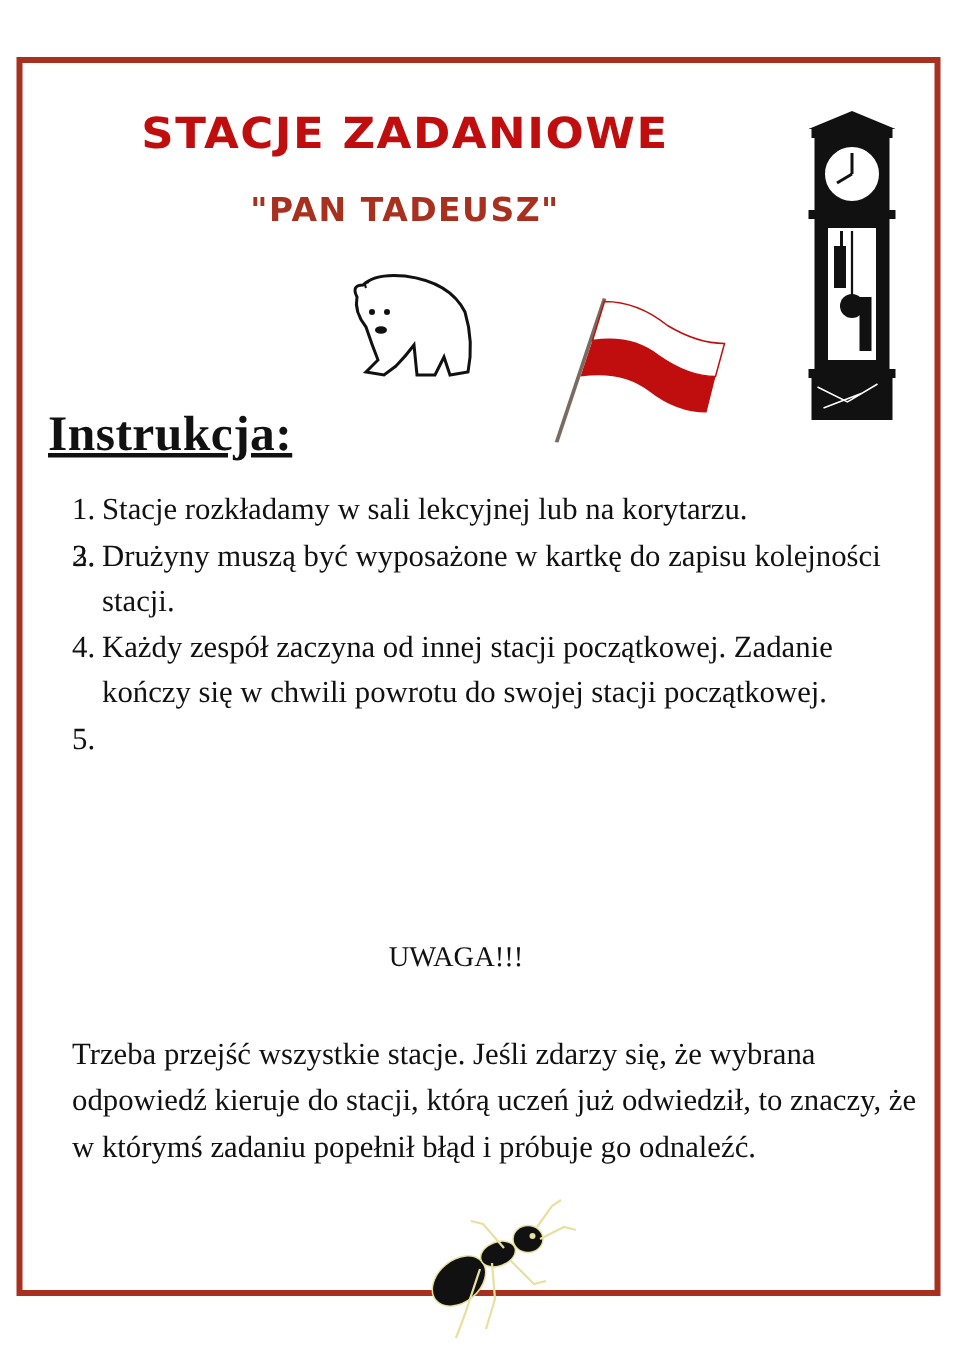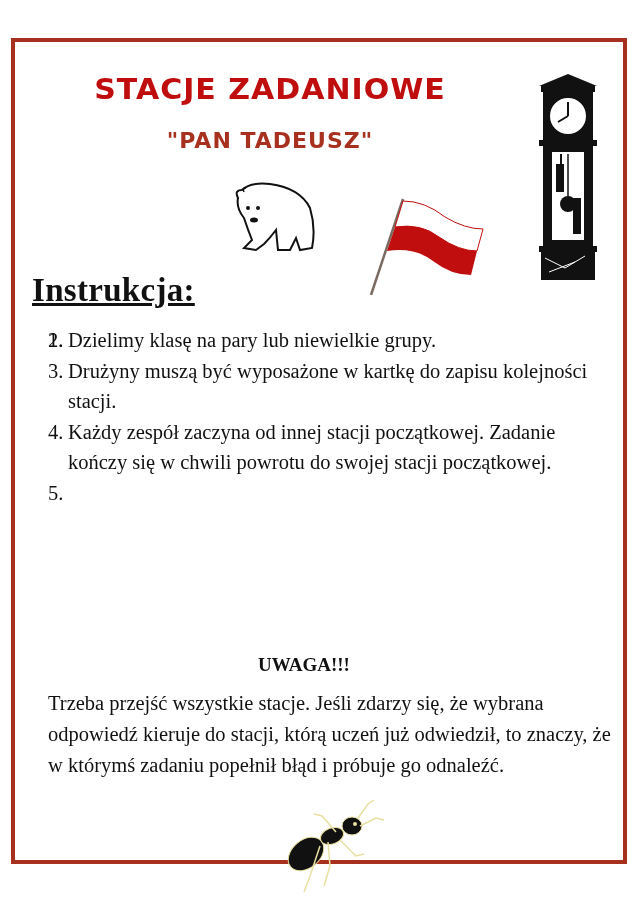--- a/index.html
+++ b/index.html
@@ -8,21 +8,21 @@
   .title { position:absolute; left:70px; top:72px; width:400px; text-align:center; font-family:"DejaVu Sans","Liberation Sans",sans-serif; font-weight:900; font-size:30px; letter-spacing:1px; color:#c00d0d; transform:scaleY(0.95); }
   .subtitle { position:absolute; left:70px; top:128px; width:400px; text-align:center; font-family:"DejaVu Sans","Liberation Sans",sans-serif; font-weight:bold; font-size:22px; letter-spacing:1px; color:#a8301f; }
   .clock { position:absolute; left:535px; top:72px; width:66px; height:210px; }
   .bear { position:absolute; left:230px; top:178px; width:90px; height:82px; }
   .flag { position:absolute; left:365px; top:195px; width:120px; height:100px; }
   .ant { position:absolute; left:280px; top:796px; width:110px; height:100px; }
   .heading { position:absolute; left:32px; top:272px; font-size:33px; font-weight:bold; letter-spacing:0.3px;text-decoration:underline; }
   ol.steps { position:absolute; left:48px; top:325px; width:560px; margin:0; padding:0; list-style:none; font-size:20.5px; line-height:30.5px; }
   ol.steps li { position:relative; padding-left:20px; }
   ol.steps li .num { position:absolute; left:0; top:0; }
-  .uwaga { position:absolute; left:0; width:608px; top:628px; text-align:center; font-weight:bold; font-size:19px;margin-top:26px; }
+  .uwaga { position:absolute; left:0; width:608px; top:628px; text-align:center; font-weight:normal; font-size:19px; }
   .note { position:absolute; left:48px; top:688px; width:575px; font-size:20.5px; line-height:31px; }
 </style>
 </head>
 <body>
 
 <div class="frame"></div>
 
 <div class="title">STACJE ZADANIOWE</div>
 <div class="subtitle">"PAN  TADEUSZ"</div>
 
@@ -56,22 +56,22 @@
 
 <svg class="flag" viewBox="0 0 120 100">
   <line x1="38" y1="4" x2="6" y2="100" stroke="#7a6a60" stroke-width="2.5"></line>
   <path d="M38 6 Q60 6 80 22 Q100 34 118 34 L112 56 Q94 56 74 42 Q56 28 30 32 Z" fill="#fff" stroke="#c00d0d" stroke-width="1"></path>
   <path d="M30 32 Q56 28 74 42 Q94 56 112 56 L106 80 Q86 80 68 66 Q50 52 22 56 Z" fill="#c00d0d"></path>
 </svg>
 
 <div class="heading">Instrukcja:</div>
 
 <ol class="steps">
-  <li><span class="num">1.</span></li>
-  <li><span class="num">2.</span><span>Dzielimy klasę na pary lub niewielkie grupy.</span></li>
+  <li><span class="num">1.</span><span>Stacje rozkładamy w sali lekcyjnej lub na korytarzu.</span></li>
+  <li><span class="num">2.</span></li>
   <li><span class="num">3.</span><span>Drużyny muszą być wyposażone w kartkę do zapisu kolejności stacji.</span></li>
   <li><span class="num">4.</span><span>Każdy zespół zaczyna od innej stacji początkowej. Zadanie kończy się w chwili powrotu do swojej stacji początkowej.</span></li>
   <li><span class="num">5.</span></li>
 </ol>
 
 <div class="uwaga">UWAGA!!!</div>
 <div class="note">Trzeba przejść wszystkie stacje. Jeśli zdarzy się, że wybrana odpowiedź kieruje do stacji, którą uczeń już odwiedził, to znaczy, że w którymś zadaniu popełnił błąd i próbuje go odnaleźć.</div>
 
 <svg class="ant" viewBox="0 0 110 100">
   <ellipse cx="26" cy="58" rx="20" ry="14" transform="rotate(-40 26 58)" fill="#111" stroke="#e8e0a0" stroke-width="1"></ellipse>

